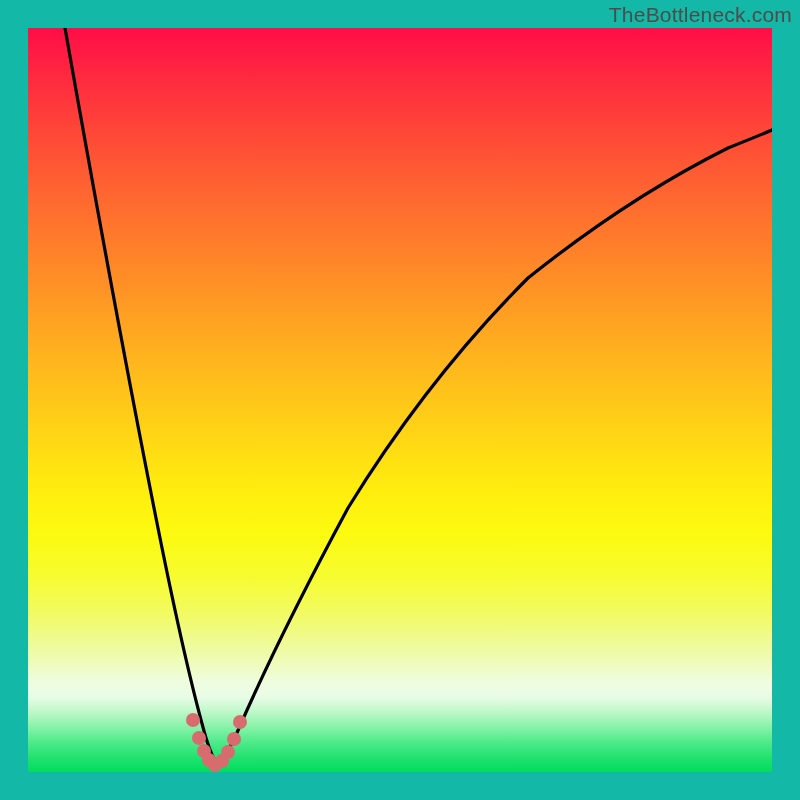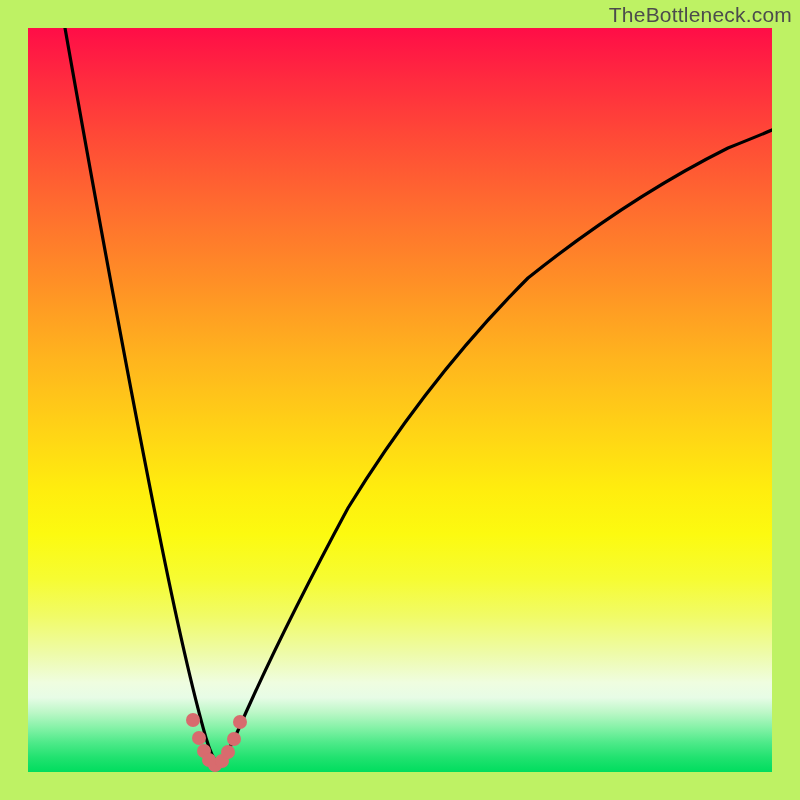--- a/index.html
+++ b/index.html
@@ -10,21 +10,21 @@
     overflow: hidden;
     background: #000;
     font-family: Arial, Helvetica, sans-serif;
   }
   .frame {
     position: absolute;
     left: 0;
     top: 0;
     width: 800px;
     height: 800px;
-    background: #bef264;
+    background: #14b8a6;
   }
   .plot {
     position: absolute;
     left: 28px;
     top: 28px;
     width: 744px;
     height: 744px;
   }
   .gradient-bg {
     position: absolute;

